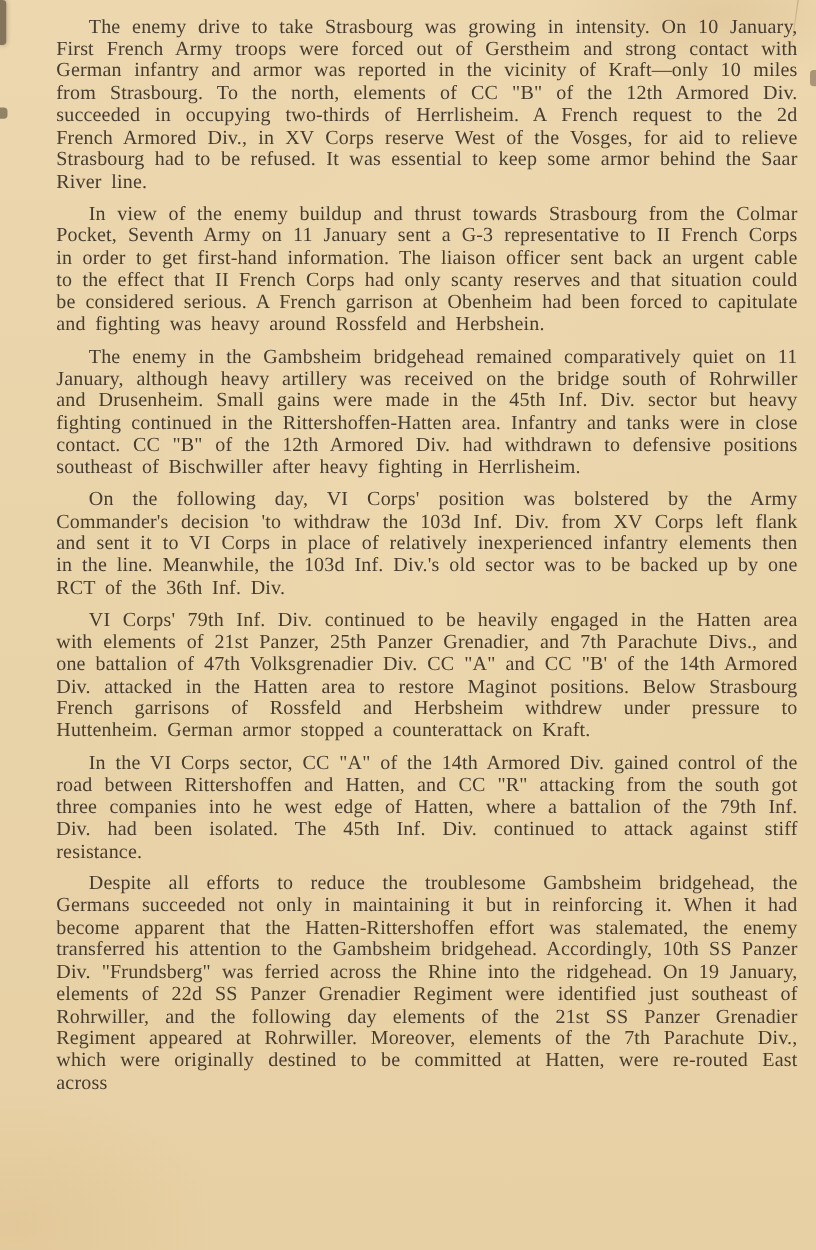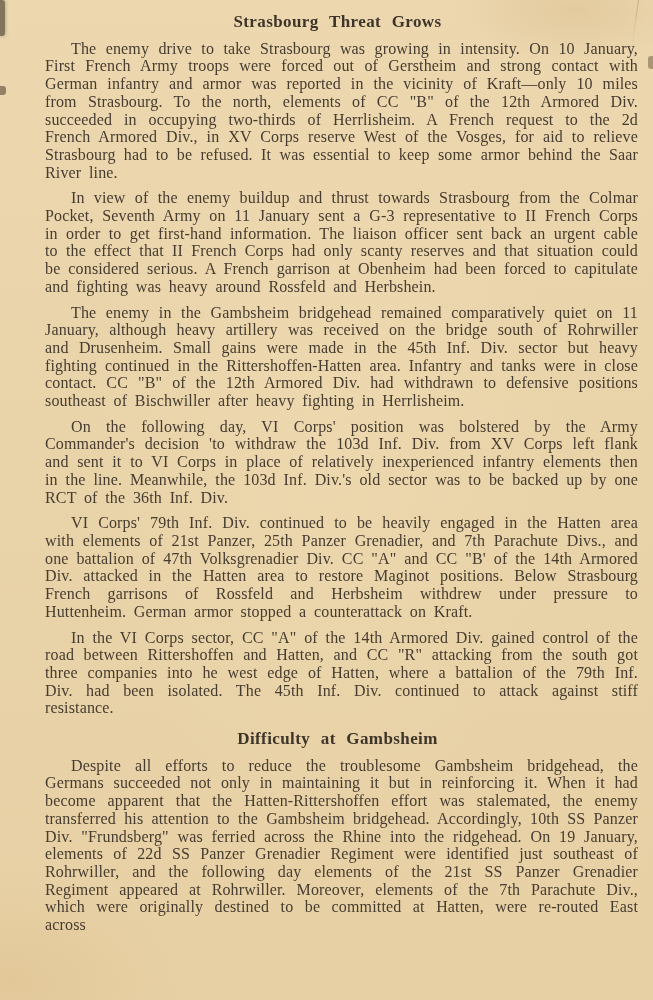--- a/index.html
+++ b/index.html
@@ -84,31 +84,29 @@
 </head>
 <body>
 
 <div class="page">
 
   <div class="artifact smudge-top-left"></div>
   <div class="artifact smudge-left-dash"></div>
   <div class="artifact spot-right"></div>
   <div class="artifact crease-top-right"></div>
 
-  <h1 class="heading">Strasbourg Threat Grows</h1>
 
   <p class="para">The enemy drive to take Strasbourg was growing in intensity. On 10 January, First French Army troops were forced out of Gerstheim and strong contact with German infantry and armor was reported in the vicinity of Kraft—only 10 miles from Strasbourg. To the north, elements of CC "B" of the 12th Armored Div. succeeded in occupying two-thirds of Herrlisheim. A French request to the 2d French Armored Div., in XV Corps reserve West of the Vosges, for aid to relieve Strasbourg had to be refused. It was essential to keep some armor behind the Saar River line.</p>
 
   <p class="para">In view of the enemy buildup and thrust towards Strasbourg from the Colmar Pocket, Seventh Army on 11 January sent a G-3 representative to II French Corps in order to get first-hand information. The liaison officer sent back an urgent cable to the effect that II French Corps had only scanty reserves and that situation could be considered serious. A French garrison at Obenheim had been forced to capitulate and fighting was heavy around Rossfeld and Herbshein.</p>
 
   <p class="para">The enemy in the Gambsheim bridgehead remained comparatively quiet on 11 January, although heavy artillery was received on the bridge south of Rohrwiller and Drusenheim. Small gains were made in the 45th Inf. Div. sector but heavy fighting continued in the Rittershoffen-Hatten area. Infantry and tanks were in close contact. CC "B" of the 12th Armored Div. had withdrawn to defensive positions southeast of Bischwiller after heavy fighting in Herrlisheim.</p>
 
   <p class="para">On the following day, VI Corps' position was bolstered by the Army Commander's decision 'to withdraw the 103d Inf. Div. from XV Corps left flank and sent it to VI Corps in place of relatively inexperienced infantry elements then in the line. Meanwhile, the 103d Inf. Div.'s old sector was to be backed up by one RCT of the 36th Inf. Div.</p>
 
   <p class="para">VI Corps' 79th Inf. Div. continued to be heavily engaged in the Hatten area with elements of 21st Panzer, 25th Panzer Grenadier, and 7th Parachute Divs., and one battalion of 47th Volksgrenadier Div. CC "A" and CC "B' of the 14th Armored Div. attacked in the Hatten area to restore Maginot positions. Below Strasbourg French garrisons of Rossfeld and Herbsheim withdrew under pressure to Huttenheim. German armor stopped a counterattack on Kraft.</p>
 
   <p class="para">In the VI Corps sector, CC "A" of the 14th Armored Div. gained control of the road between Rittershoffen and Hatten, and CC "R" attacking from the south got three companies into he west edge of Hatten, where a battalion of the 79th Inf. Div. had been isolated. The 45th Inf. Div. continued to attack against stiff resistance.</p>
 
-  <h1 class="heading second">Difficulty at Gambsheim</h1>
 
   <p class="para">Despite all efforts to reduce the troublesome Gambsheim bridgehead, the Germans succeeded not only in maintaining it but in reinforcing it. When it had become apparent that the Hatten-Rittershoffen effort was stalemated, the enemy transferred his attention to the Gambsheim bridgehead. Accordingly, 10th SS Panzer Div. "Frundsberg" was ferried across the Rhine into the ridgehead. On 19 January, elements of 22d SS Panzer Grenadier Regiment were identified just southeast of Rohrwiller, and the following day elements of the 21st SS Panzer Grenadier Regiment appeared at Rohrwiller. Moreover, elements of the 7th Parachute Div., which were originally destined to be committed at Hatten, were re-routed East across</p>
 
 </div>
 
 </body></html>

